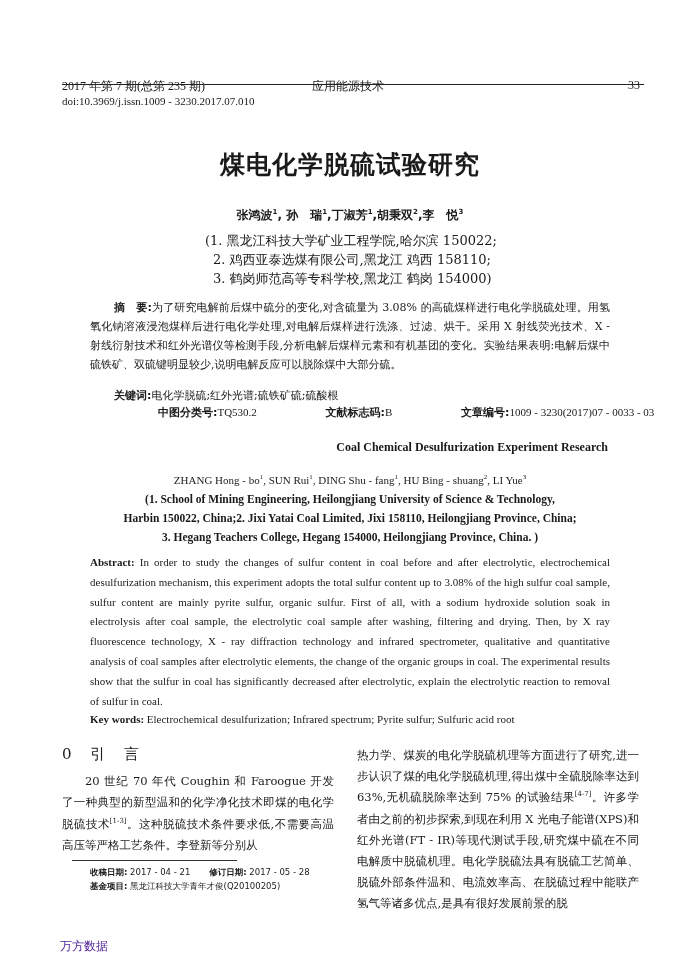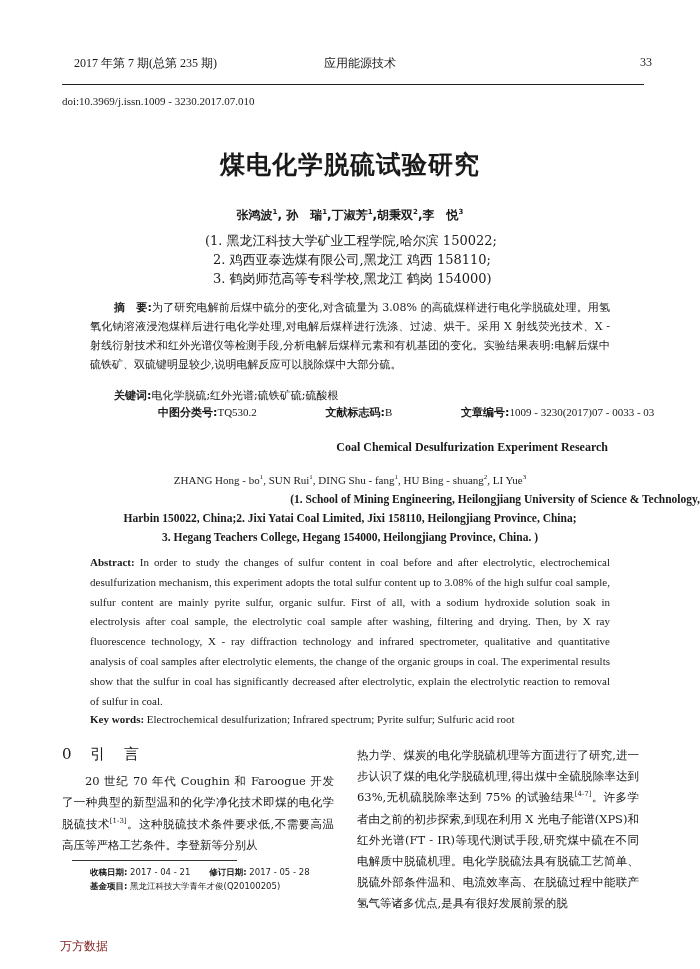--- a/index.html
+++ b/index.html
@@ -1,20 +1,20 @@
 <!DOCTYPE html>
 <html><head>
 <meta charset="utf-8">
 <style>
   html, body { margin:0; padding:0; background:#ffffff; }
   body { width:700px; height:969px; position:relative; overflow:hidden; color:#1a1a1a;
          font-family:"DejaVu Serif","Liberation Serif",serif; }
   .abs { position:absolute; }
-  .header { left:62px; top:53px; width:582px; height:20px; font-size:12px;
-            font-family:"Liberation Serif","DejaVu Serif",serif;margin-left:12px; }
+  .header { left:62px; top:76px; width:582px; height:20px; font-size:12px;
+            font-family:"Liberation Serif","DejaVu Serif",serif; }
   .header .left { position:absolute; left:0; top:2px; }
   .header .center { position:absolute; left:250px; top:2px; }
   .header .right { position:absolute; right:4px; top:2px; }
   .header-rule { left:62px; top:84px; width:582px; height:0; border-top:1.3px solid #222; }
   .doi { left:62px; top:95px; font-size:11px; font-family:"Liberation Serif",serif; }
   .title-cn { left:0; width:700px; top:148px; text-align:center; font-size:25px; font-weight:bold;
               font-family:"DejaVu Serif",serif; letter-spacing:1px; }
   .authors-cn { left:0; width:700px; top:207px; text-align:center; font-size:12px; font-weight:bold;
                 font-family:"DejaVu Sans",sans-serif; }
   sup { font-size:7px; vertical-align:super; line-height:0; }
@@ -42,21 +42,21 @@
               font-family:"DejaVu Serif",serif; }
   .col-left p, .col-right p { margin:0; }
   .indent { text-indent:2em; }
   .col-right { left:357px; width:282px; top:745px; font-size:11.5px; line-height:21.2px; text-align:justify;
                font-family:"DejaVu Serif",serif; }
   .foot-rule { left:72px; top:860px; width:165px; border-top:1px solid #333; }
   .footnotes { left:90px; top:865px; font-size:8.5px; line-height:14px; font-family:"DejaVu Sans",sans-serif; }
   .footnotes .lbl { font-weight:bold; }
   .footnotes .row { white-space:nowrap; }
   .footnotes .cont { padding-left:46px; }
-  .watermark { left:60px; top:938px; font-size:12px; color:#7f1d1d; font-family:"DejaVu Sans",sans-serif;text-align:right; }
+  .watermark { left:60px; top:938px; font-size:12px; color:#4c1d95; font-family:"DejaVu Sans",sans-serif;text-align:right; }
 </style>
 </head>
 <body>
 
 <div class="abs header">
   <span class="left">2017 年第 7 期(总第 235 期)</span>
   <span class="center">应用能源技术</span>
   <span class="right">33</span>
 </div>
 <div class="abs header-rule"></div>
@@ -84,21 +84,21 @@
 </div>
 
 <div class="abs title-en">Coal Chemical Desulfurization Experiment Research</div>
 <div class="abs authors-en">
   <span>ZHANG Hong - bo</span><sup>1</sup>,
   <span>SUN Rui</span><sup>1</sup>,
   <span>DING Shu - fang</span><sup>1</sup>,
   <span>HU Bing - shuang</span><sup>2</sup>,
   <span>LI Yue</span><sup>3</sup>
 </div>
-<div class="abs aff-en" style="top:493px;text-align:right;">(1. School of Mining Engineering, Heilongjiang University of Science &amp; Technology,</div>
+<div class="abs aff-en" style="top:493px;">(1. School of Mining Engineering, Heilongjiang University of Science &amp; Technology,</div>
 <div class="abs aff-en" style="top:512px;">Harbin 150022, China;2. Jixi Yatai Coal Limited, Jixi 158110, Heilongjiang Province, China;</div>
 <div class="abs aff-en" style="top:531px;">3. Hegang Teachers College, Hegang 154000, Heilongjiang Province, China. )</div>
 
 <div class="abs abs-en">
   <span class="lbl">Abstract:</span>
   <span>In order to study the changes of sulfur content in coal before and after electrolytic, electrochemical desulfurization mechanism, this experiment adopts the total sulfur content up to 3.08% of the high sulfur coal sample, sulfur content are mainly pyrite sulfur, organic sulfur. First of all, with a sodium hydroxide solution soak in electrolysis after coal sample, the electrolytic coal sample after washing, filtering and drying. Then, by X ray fluorescence technology, X - ray diffraction technology and infrared spectrometer, qualitative and quantitative analysis of coal samples after electrolytic elements, the change of the organic groups in coal. The experimental results show that the sulfur in coal has significantly decreased after electrolytic, explain the electrolytic reaction to removal of sulfur in coal.</span>
 </div>
 <div class="abs kw-en">
   <span class="lbl">Key words:</span>
   <span>Electrochemical desulfurization; Infrared spectrum; Pyrite sulfur; Sulfuric acid root</span>

